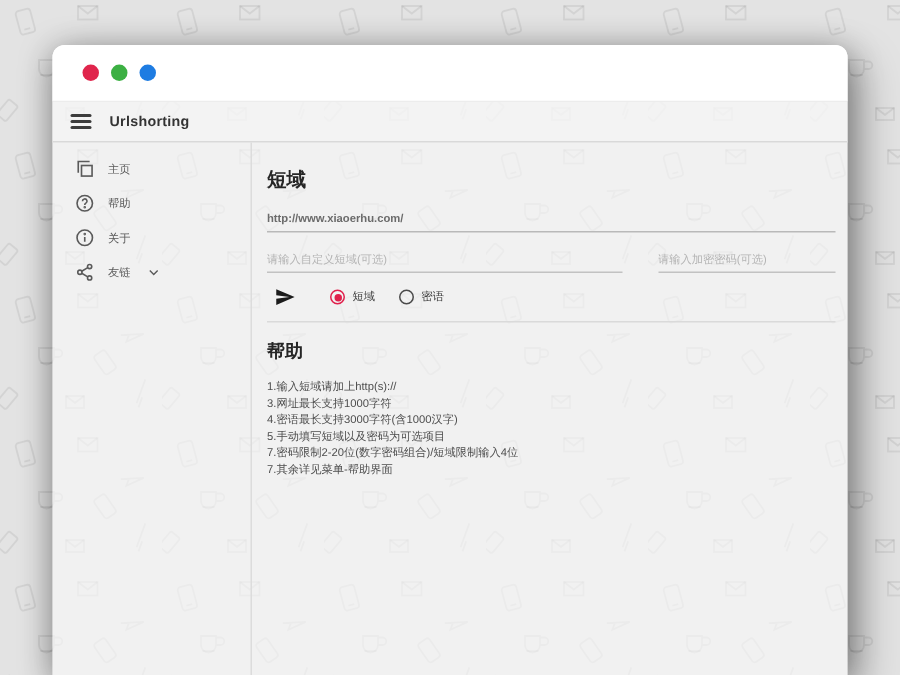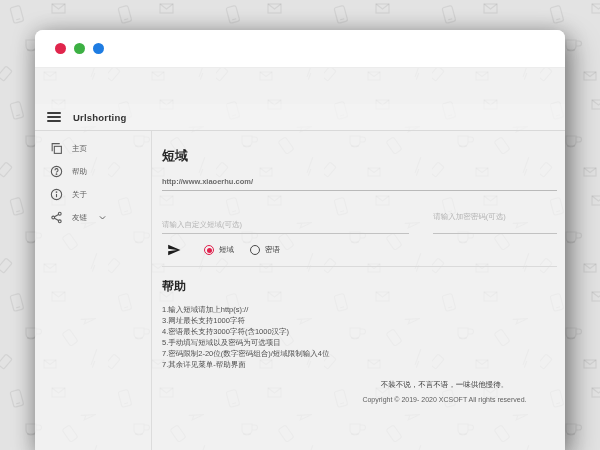--- a/index.html
+++ b/index.html
@@ -25,30 +25,29 @@
     display:flex; align-items:center; padding-left:20px; gap:8px;
     border-bottom:1px solid #ececec; flex:0 0 auto;
   }
   .dot { width:11px; height:11px; border-radius:50%; }
 
   .appbar {
     height:27px; flex:0 0 auto;
     display:flex; align-items:center; gap:12px; padding-left:12px;
     background:rgba(244,244,244,0.55);
     border-bottom:1px solid #d9d9d9;
-    margin-top:36px;
   }
   .hamburger { width:14px; display:flex; flex-direction:column; gap:2.5px; cursor:pointer; }
   .hamburger span { display:block; height:1.6px; background:#3c3c3c; border-radius:1px; }
   .app-title { font-size:9.5px; font-weight:bold; color:#333; letter-spacing:.2px; }
 
   .body-row { flex:1 1 auto; display:flex; min-height:0; }
 
   
-  .sidebar { width:117px; flex:0 0 auto; border-right:1px solid #dcdcdc; padding-top:6px; }
+  .sidebar { width:133px; flex:0 0 auto; border-right:1px solid #dcdcdc; padding-top:6px; }
   .side-item {
     display:flex; align-items:center; gap:9px;
     padding:5px 6px 5px 15px; cursor:pointer; color:#5a5a5a;
   }
   .side-item svg { flex:0 0 auto; }
   .side-label { font-size:7.5px; color:#5a5a5a; }
   .chev { margin-left:2px; }
 
   
   .main { flex:1 1 auto; padding:16px 8px 0 10px; min-width:0; }
@@ -61,21 +60,21 @@
     font-family:"Liberation Sans","DejaVu Sans",sans-serif;
     font-weight:bold;
   }
   .opt-row { display:flex; gap:24px; margin-top:11px; }
   .opt-input {
     background:transparent; border:none; border-bottom:1px solid #c2c2c2;
     font-size:7.5px; color:#6b6b6b; padding:2px 0 4px 0; outline:none;
     font-family:"Liberation Sans","DejaVu Sans",sans-serif;
   }
   .opt-input::placeholder { color:#b4b4b4; opacity:1; }
-  .opt-custom { flex:2 1 0;margin-top:16px; }
+  .opt-custom { flex:2 1 0; }
   .opt-pass  { flex:1 1 0; }
 
   .action-row { display:flex; align-items:center; margin-top:9px; gap:7px; }
   .send-btn { cursor:pointer; display:flex; align-items:center; margin-left:5px; }
   .radio-group { display:flex; align-items:center; gap:16px; margin-left:16px; }
   .radio-opt { display:flex; align-items:center; gap:5px; cursor:pointer; }
   .radio-ring {
     width:10px; height:10px; border-radius:50%;
     display:flex; align-items:center; justify-content:center;
   }
@@ -229,20 +228,16 @@
       <div class="h-help">帮助</div>
       <div class="help-list">
         <div class="help-line">1.输入短域请加上http(s)://</div>
         <div class="help-line">3.网址最长支持1000字符</div>
         <div class="help-line">4.密语最长支持3000字符(含1000汉字)</div>
         <div class="help-line">5.手动填写短域以及密码为可选项目</div>
         <div class="help-line">7.密码限制2-20位(数字密码组合)/短域限制输入4位</div>
         <div class="help-line">7.其余详见菜单-帮助界面</div>
       </div>
 
-      <div class="footer">
-        <div class="tagline">不装不说，不言不语，一味供他慢待。</div>
-        <div class="copyright">Copyright © 2019- 2020 XCSOFT All rights reserved.</div>
-      </div>
     </div>
 
   </div>
 </div>
 
 </body></html>

